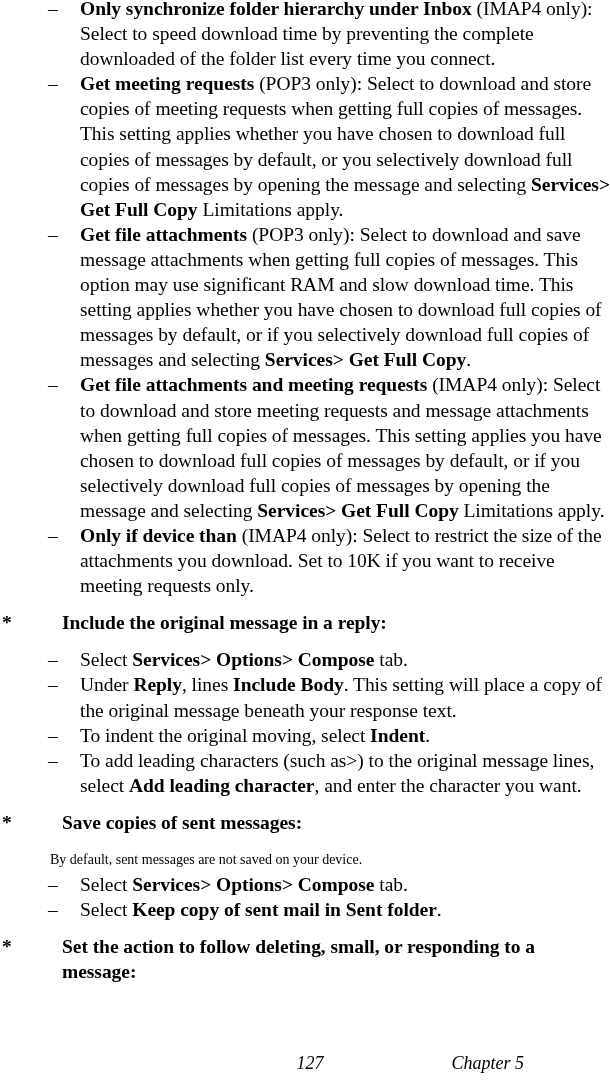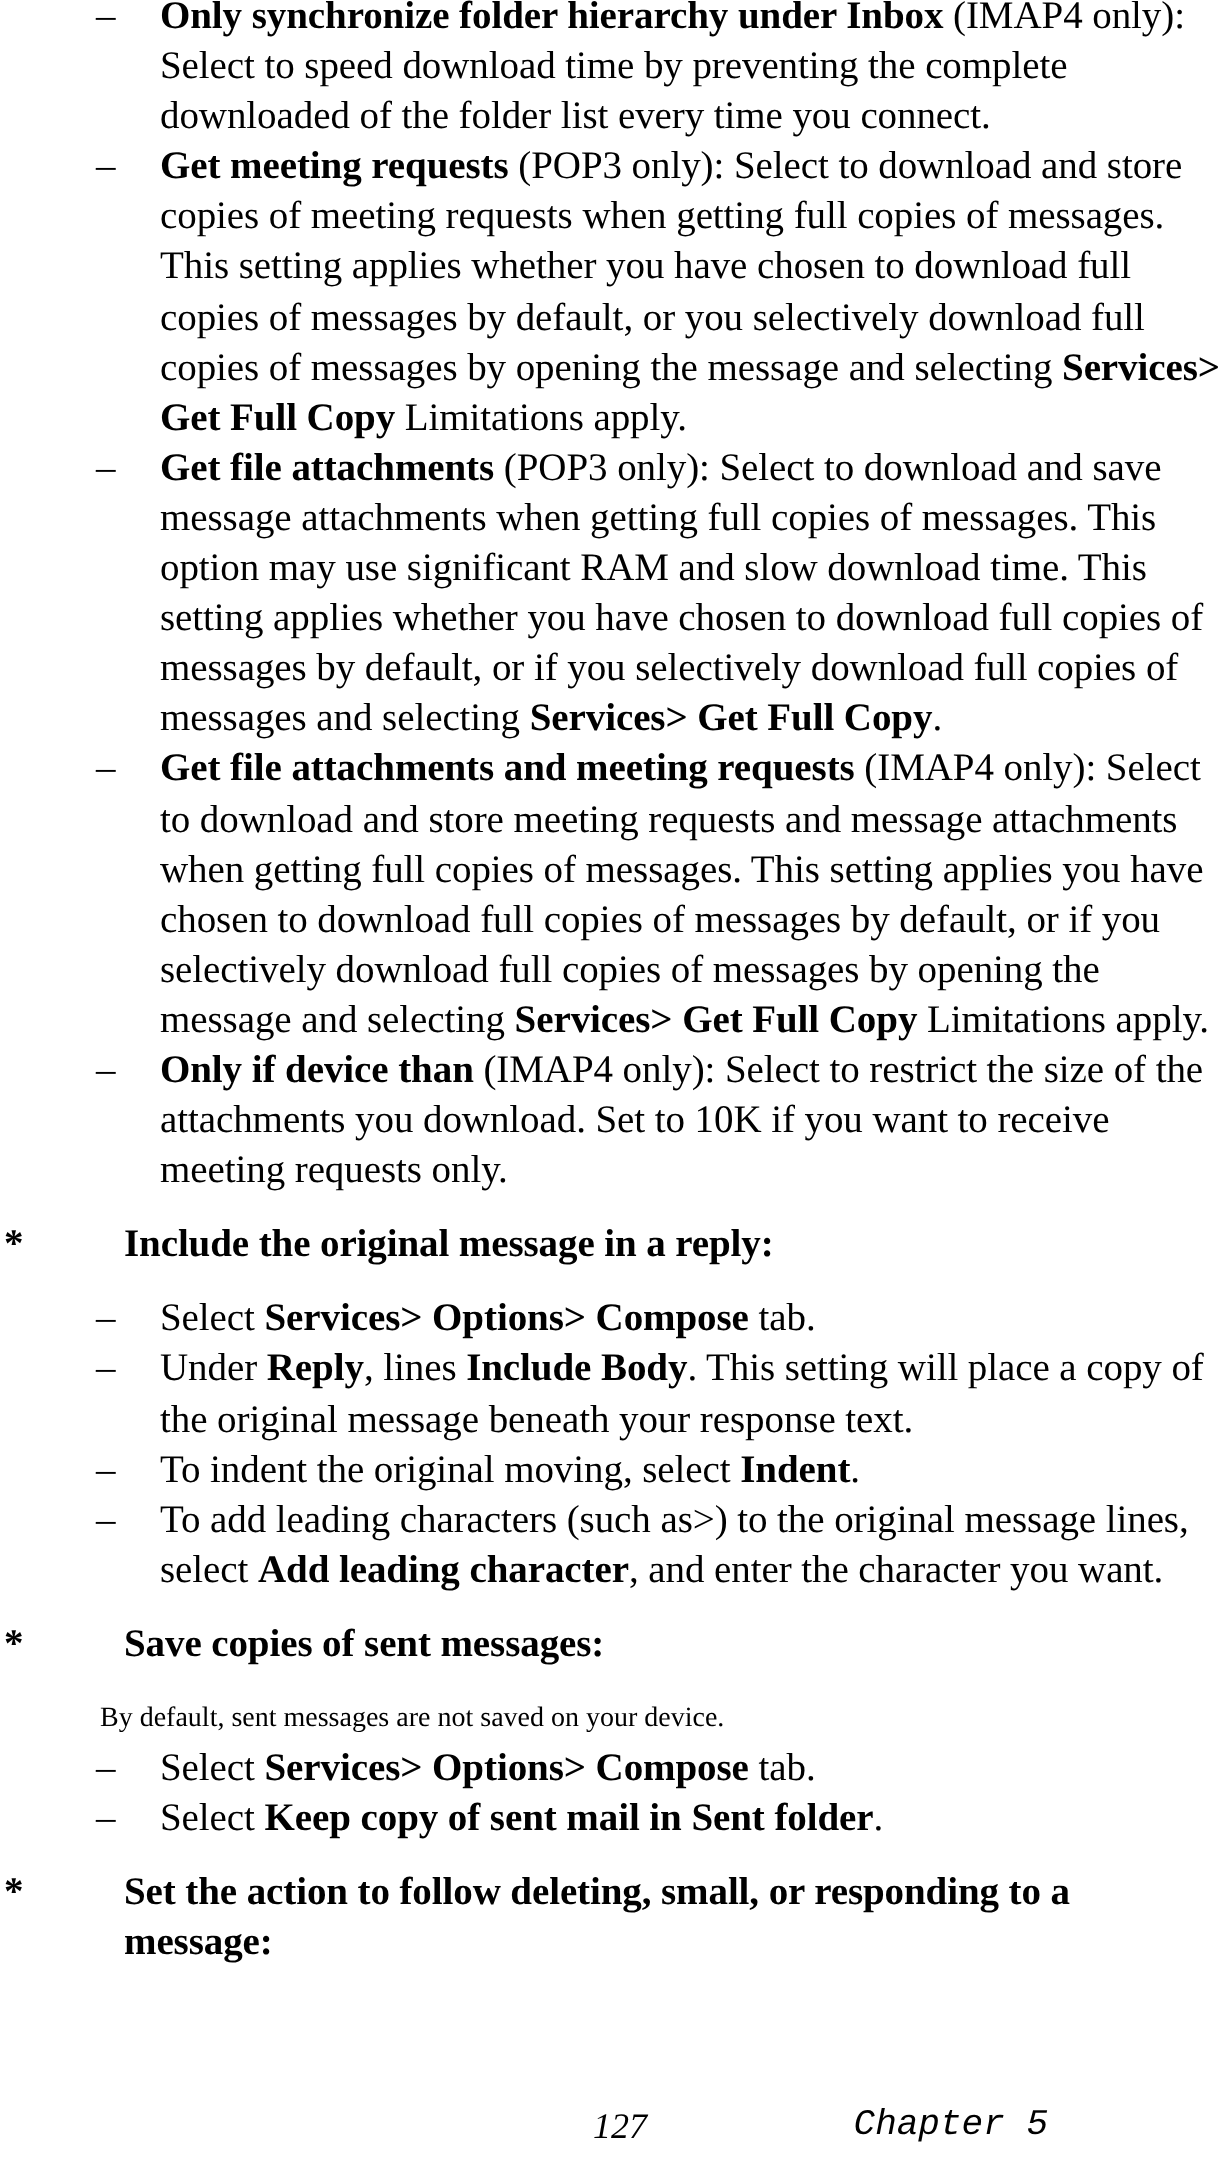--- a/index.html
+++ b/index.html
@@ -110,21 +110,20 @@
   }
   .chapter {
     position: absolute;
     right: 2px;
     top: 0;
     text-align: right;
     font-style: italic;
     font-size: 18px;
     line-height: 24px;
     white-space: pre;
-    font-family: Liberation Mono, monospace;
   }
 </style>
 </head>
 <body>
 
 <div class="page">
   <div class="content">
 
     <div class="dash-item">
       <span class="dash-marker">–</span>

